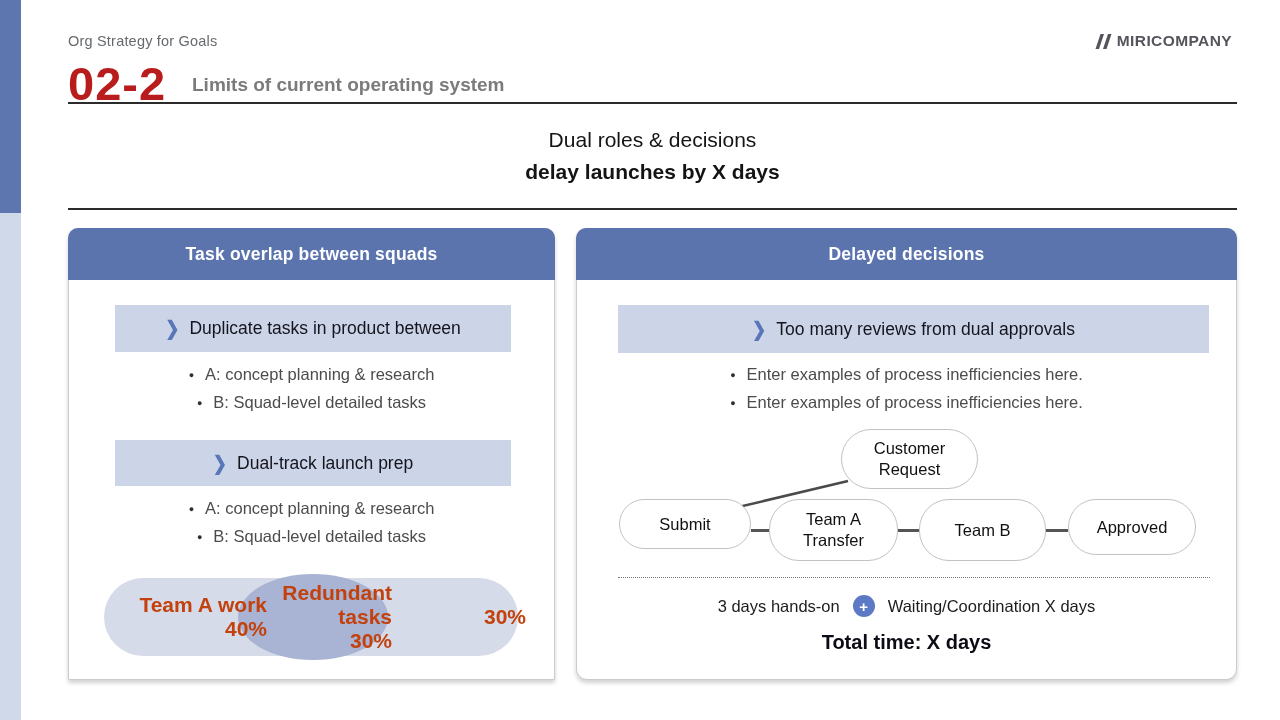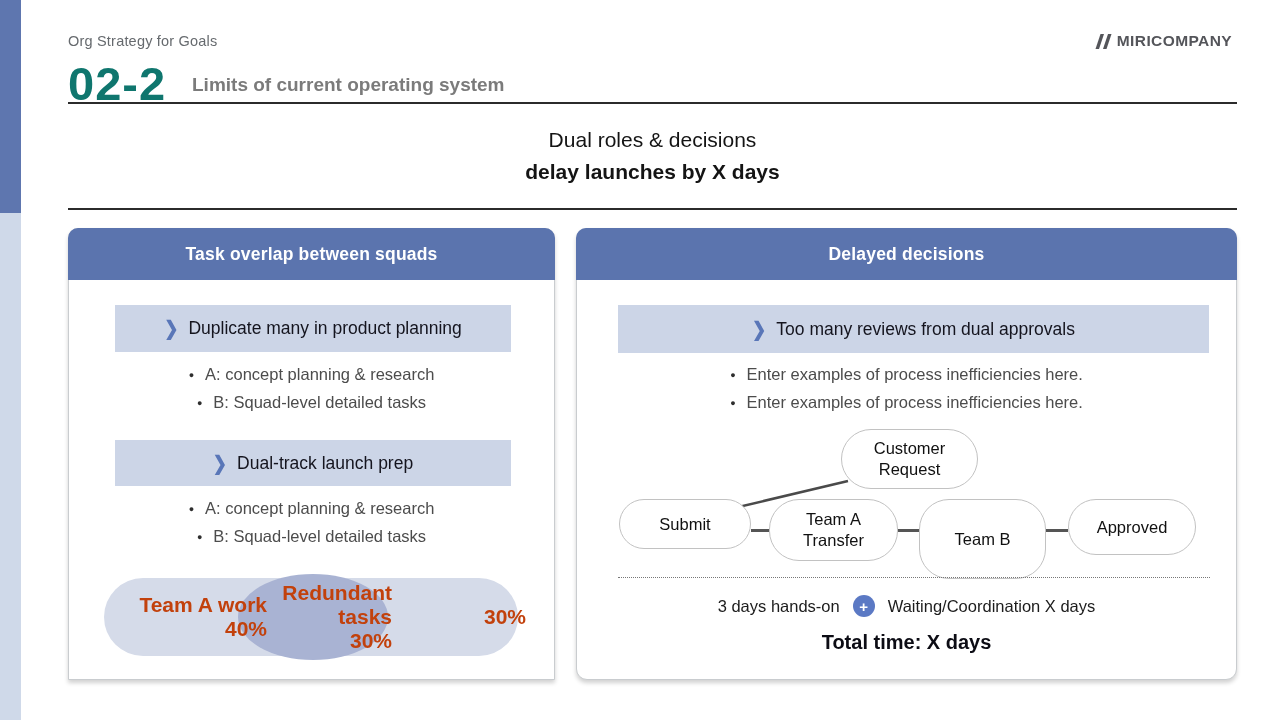--- a/index.html
+++ b/index.html
@@ -7,21 +7,21 @@
          font-family:"Liberation Sans",sans-serif;color:#1a1a1a;}
 
   
   .stripe-top{position:absolute;left:0;top:0;width:21px;height:213px;background:var(--stripe_top);}
   .stripe-bottom{position:absolute;left:0;top:213px;width:21px;height:507px;background:var(--stripe_bottom);}
 
   
   .eyebrow{position:absolute;left:68px;top:33px;font-size:14.5px;color:#666a6e;letter-spacing:.2px;}
   .logo{position:absolute;top:32px;right:48px;display:flex;align-items:center;gap:4px;}
   .logo-text{font-size:15.5px;font-weight:700;color:#54555a;letter-spacing:.4px;}
-  .section-number{position:absolute;left:68px;top:58px;font-size:47px;font-weight:800;color:#0f766e;
+  .section-number{position:absolute;left:68px;top:58px;font-size:47px;font-weight:800;color:#b91c1c;
                   letter-spacing:1px;line-height:1.1;z-index:1;}
   .section-title{position:absolute;left:192px;top:74px;font-size:19px;font-weight:700;color:#7b7b7b;}
   .rule1{position:absolute;left:68px;top:102px;width:1169px;border-top:2px solid #2b2b2b;z-index:5;}
   .rule2{position:absolute;left:68px;top:208px;width:1169px;border-top:2px solid #2b2b2b;}
 
   .slide-title{position:absolute;left:68px;top:124px;width:1169px;text-align:center;color:#141414;}
   .slide-title .t1{font-size:21px;font-weight:400;line-height:32px;}
   .slide-title .t2{font-size:21px;font-weight:700;line-height:32px;}
 
   
@@ -52,21 +52,21 @@
 
   
   .flow{position:absolute;left:0;top:200px;width:659px;height:140px;}
   .flow-svg{position:absolute;left:0;top:0;}
   .node{position:absolute;box-sizing:border-box;border:1.5px solid #c2c2c2;border-radius:30px;background:#fff;
         display:flex;align-items:center;justify-content:center;text-align:center;
         font-size:16.5px;color:#111;line-height:21px;padding:0 8px;}
   .node-cr{left:264px;top:0;width:137px;height:60px;}
   .node-1{left:42px;top:70px;width:132px;height:50px;}
   .node-2{left:192px;top:70px;width:129px;height:62px;}
-  .node-3{left:342px;top:70px;width:127px;height:80px;}
+  .node-3{left:342px;top:70px;width:127px;height:62px;}
   .node-4{left:491px;top:70px;width:128px;height:56px;}
   .conn{position:absolute;top:100px;height:2.5px;background:#555;}
   .conn-1{left:174px;width:18px;} .conn-2{left:321px;width:21px;} .conn-3{left:469px;width:22px;}
 
   .dotted-rule{position:absolute;left:41px;top:348px;width:592px;border-top:1.5px dotted #777;}
   .summary-row{position:absolute;left:0;right:0;top:366px;display:flex;align-items:center;justify-content:center;
                gap:13px;font-size:16.5px;color:#1c1c1c;}
   .plus-badge{width:22px;height:22px;border-radius:50%;background:var(--plus_badge);color:#fff;display:flex;
               align-items:center;justify-content:center;font-size:15px;font-weight:700;line-height:1;}
   .total-row{position:absolute;left:0;right:0;top:402px;text-align:center;font-size:20px;font-weight:700;color:#0c0c14;}
@@ -100,21 +100,21 @@
     <div class="t1">Dual roles &amp; decisions</div>
     <div class="t2">delay launches by X days</div>
   </div>
   <div class="rule2"></div>
 
   <div class="panel panel-left">
     <div class="panel-header">Task overlap between squads</div>
 
     <div class="hl-bar" style="left:46px;top:76px;width:396px;height:47px;">
       <span class="chev">❯</span>
-      <span>Duplicate many in product planning</span>
+      <span>Duplicate tasks in product between</span>
     </div>
     <div class="bullets" style="top:132px;">
       <div class="inner">
         <div class="bullet-line">A: concept planning &amp; research</div>
         <div class="bullet-line">B: Squad-level detailed tasks</div>
       </div>
     </div>
 
     <div class="hl-bar" style="left:46px;top:211px;width:396px;height:46px;">
       <span class="chev">❯</span>

